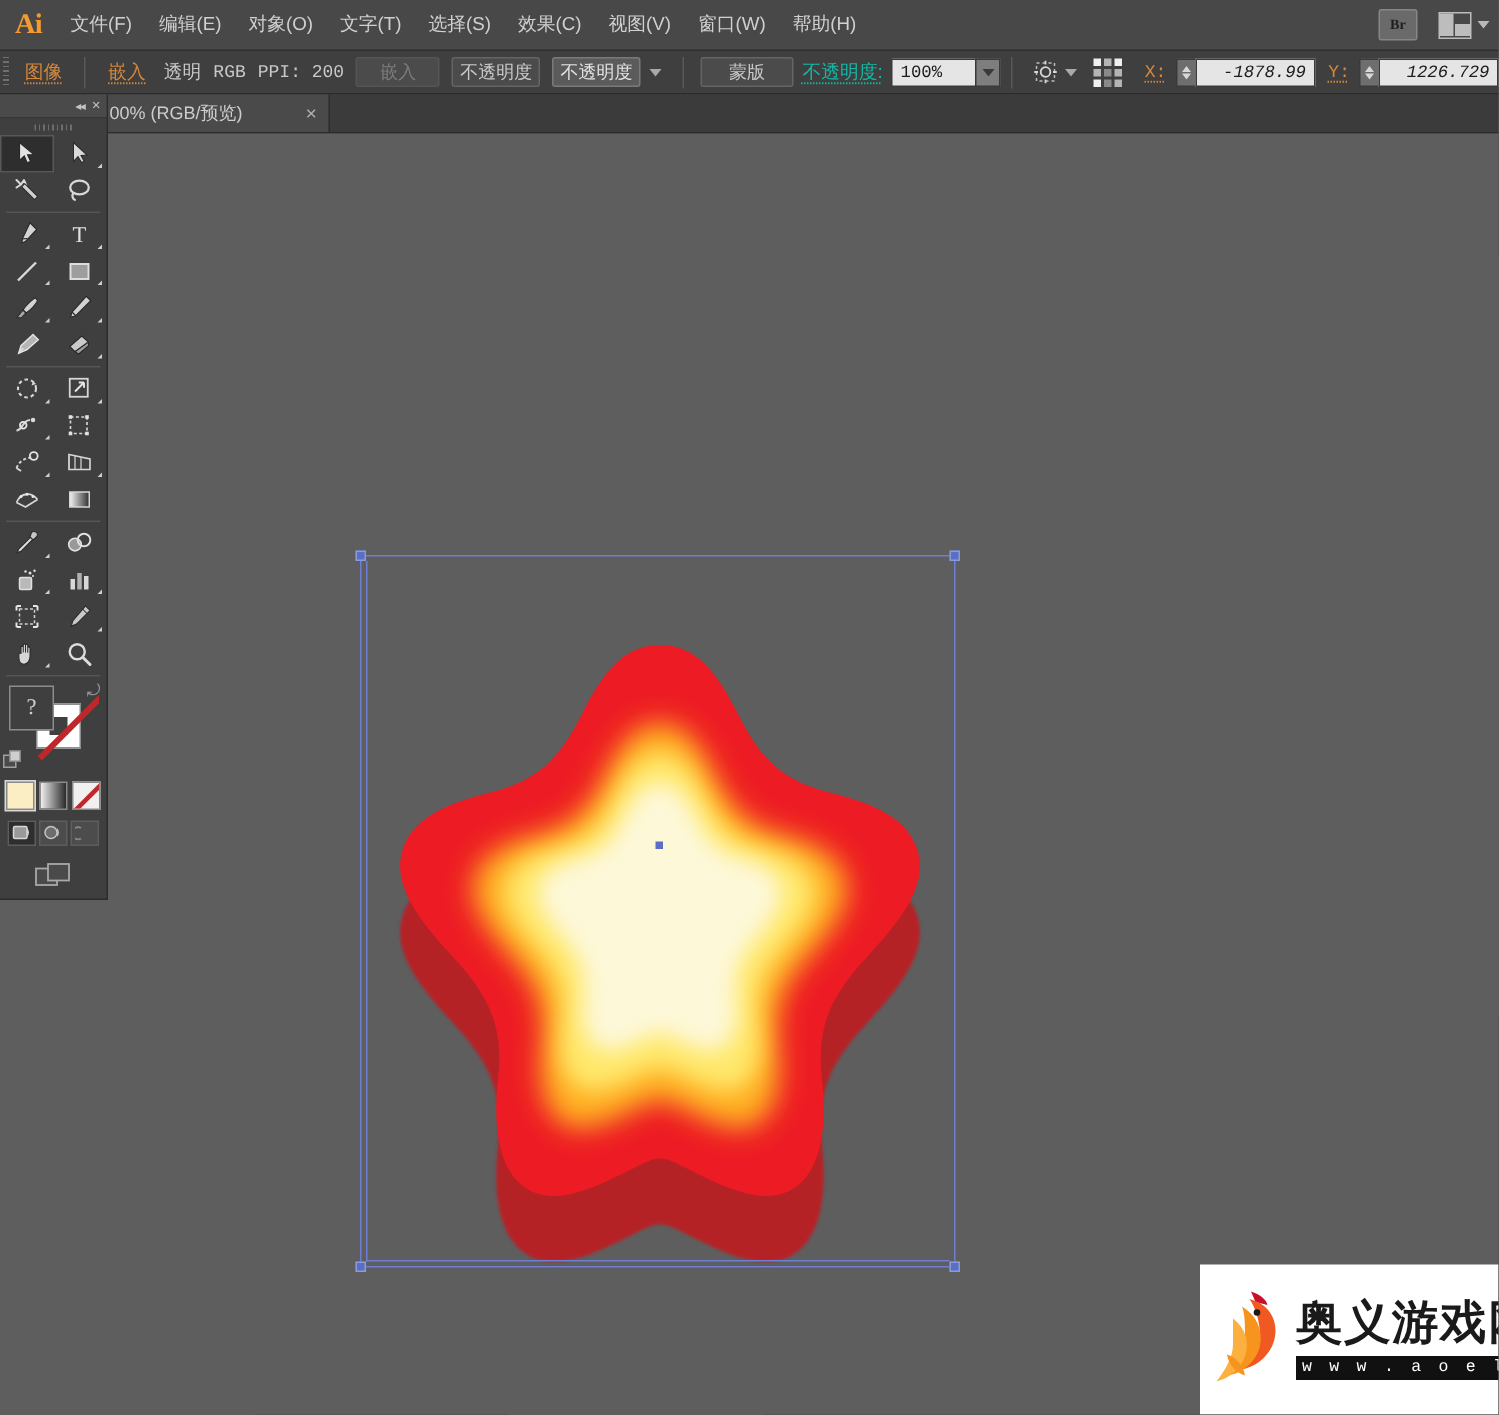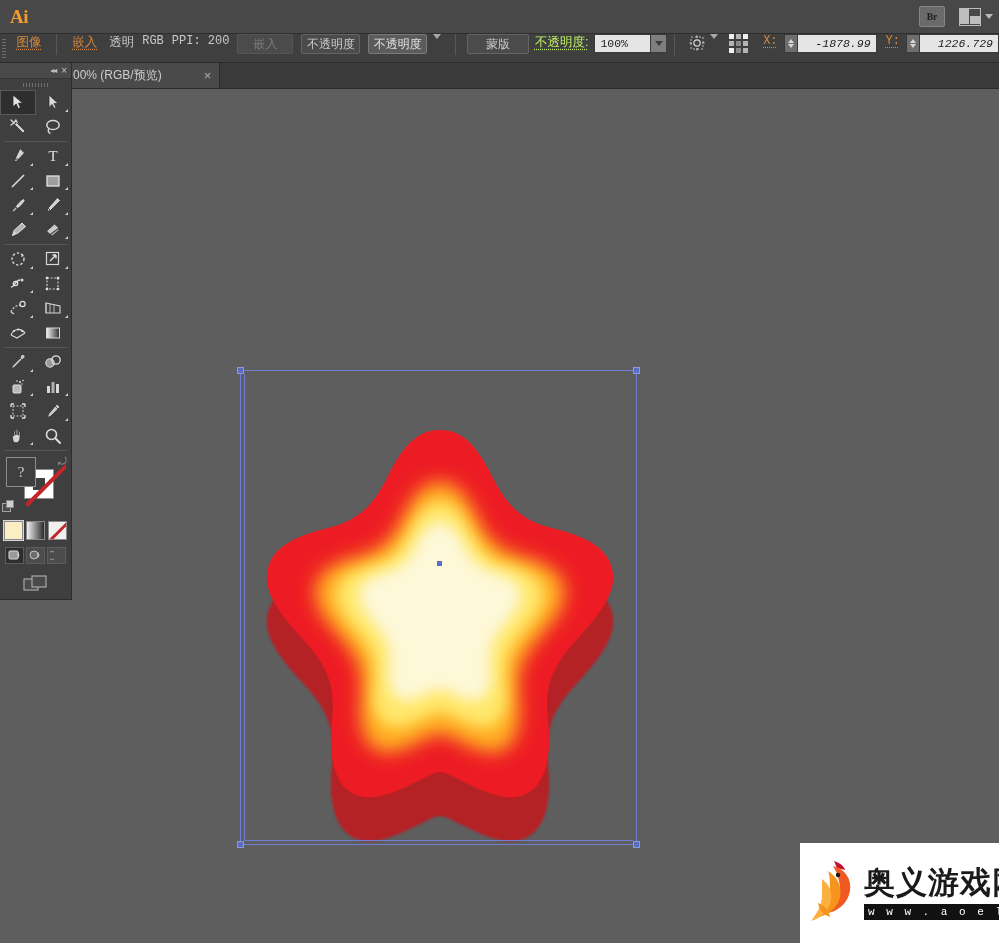--- a/index.html
+++ b/index.html
@@ -67,21 +67,21 @@
     border-top: 5px solid #b9b9b9;
     margin-left: 4px;
   }
 
   
   .controlbar {
     position: absolute; top: 34px; left: 0;
     width: 999px; height: 29px;
     background: #3f3f3f;
     border-bottom: 1px solid #2b2b2b;
-    display: flex; align-items: flex-start;
+    display: flex; align-items: center;
   }
   .grip {
     width: 11px; height: 29px;
     display: flex; align-items: center; justify-content: center;
   }
   .grip i {
     display: block; width: 4px; height: 20px;
     background: repeating-linear-gradient(to bottom, #6f6f6f 0 1px, transparent 1px 3px);
   }
   .cb-label-orange {
@@ -110,21 +110,21 @@
   }
   .cb-btn.disabled { color: #7d7d7d; border-color: #555; }
   .cb-btn.light { background: #5b5b5b; border-color: #7a7a7a; color: #e2e2e2; }
   .cb-drop-caret {
     width: 0; height: 0;
     border-left: 4px solid transparent; border-right: 4px solid transparent;
     border-top: 5px solid #a9a9a9;
     margin: 0 7px 0 2px;
   }
   .opacity-lbl {
-    color: #bef264; font-size: 12.5px; padding: 0 6px 0 2px;
+    color: #14b8a6; font-size: 12.5px; padding: 0 6px 0 2px;
     text-decoration: underline; text-decoration-style: dotted;
     text-underline-offset: 3px; white-space: nowrap;
   }
   .field {
     height: 19px;
     background: #e5e5e5;
     border: 1px solid #3a3a3a;
     color: #1c1c1c; font-size: 11.5px;
     font-family: "Liberation Mono", monospace;
     display: flex; align-items: center;
@@ -402,20 +402,31 @@
     text-align: center; white-space: nowrap;
   }
 </style>
 </head>
 <body>
 
 <div id="app">
 
   <div class="menubar">
     <div class="ai-logo">Ai</div>
+    <div id="menu-items-host" style="display:flex;align-items:center;">
+        <div class="menu-item">文件(F)</div>
+        <div class="menu-item">编辑(E)</div>
+        <div class="menu-item">对象(O)</div>
+        <div class="menu-item">文字(T)</div>
+        <div class="menu-item">选择(S)</div>
+        <div class="menu-item">效果(C)</div>
+        <div class="menu-item">视图(V)</div>
+        <div class="menu-item">窗口(W)</div>
+        <div class="menu-item">帮助(H)</div>
+      </div>
     <div class="menubar-right">
       <div class="br-btn">Br</div>
       <div class="ws-switch">
         <span class="ws-icon"></span>
         <span class="caret-d"></span>
       </div>
     </div>
   </div>
 
   <div class="controlbar">

